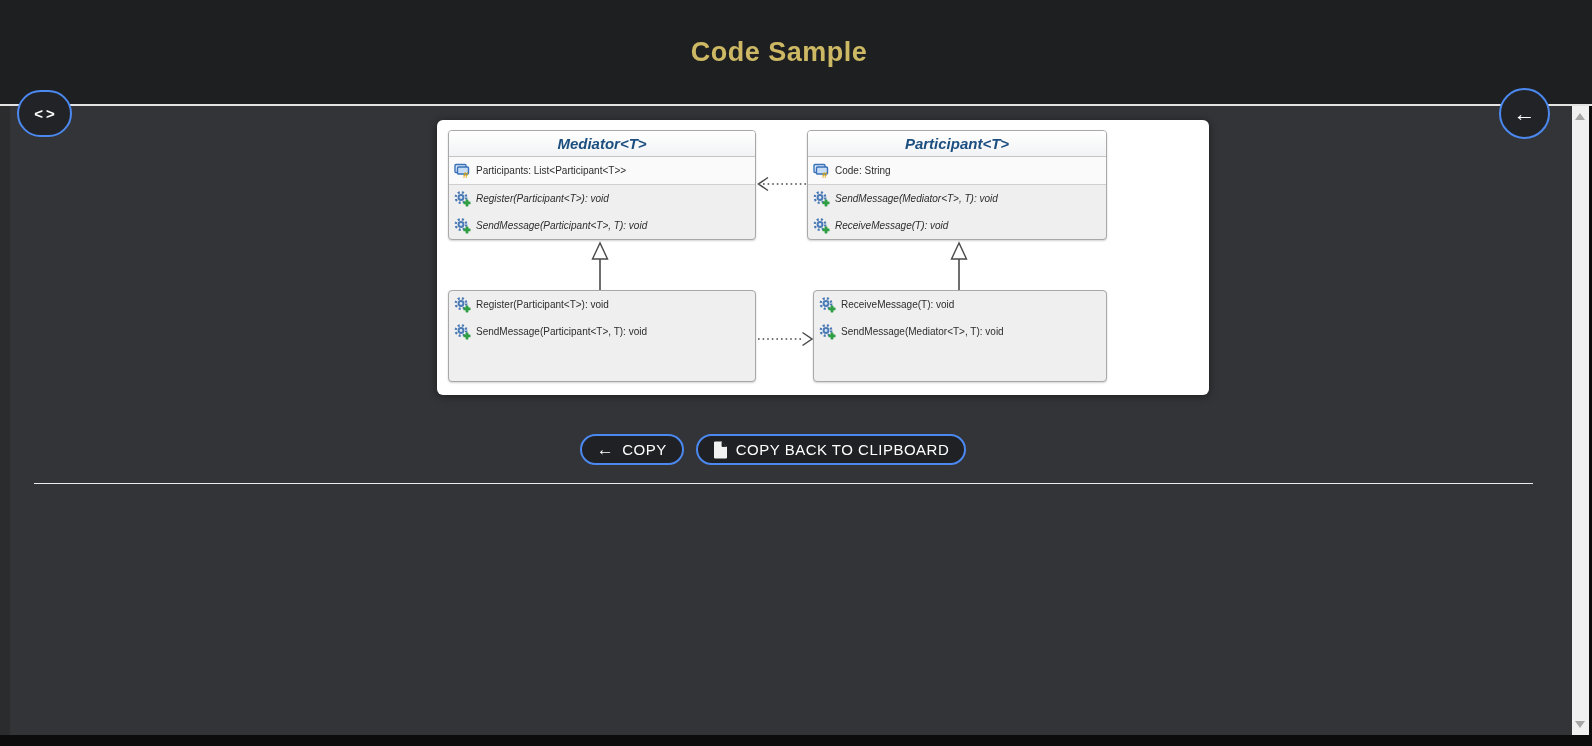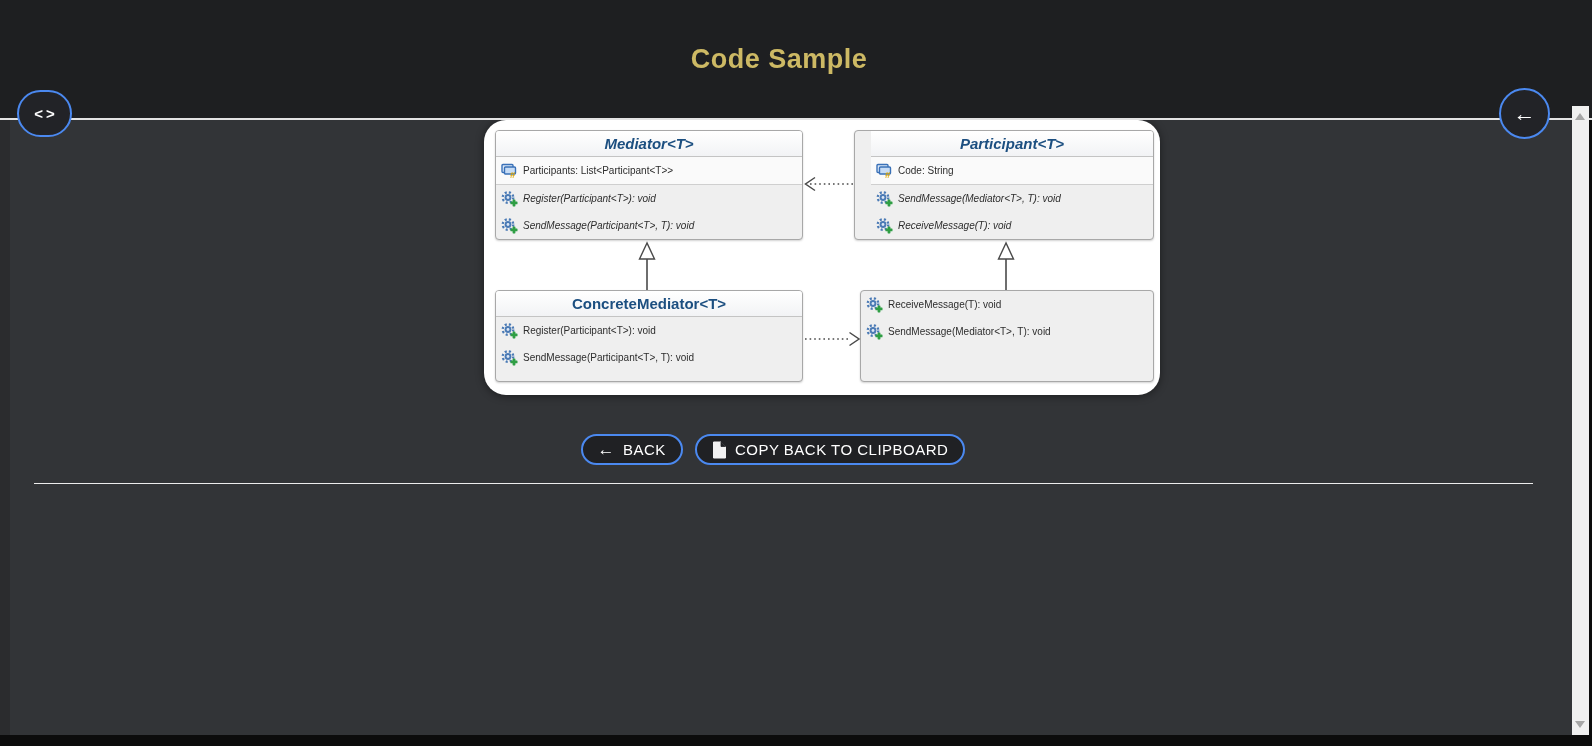--- a/index.html
+++ b/index.html
@@ -4,21 +4,21 @@
 <style>
   * { box-sizing: border-box; }
   html,body { margin:0; padding:0; }
   body {
     width:1592px; height:746px; position:relative; overflow:hidden;
     background:#323437; font-family:"Liberation Sans", sans-serif;
   }
 
   
   .header {
-    position:absolute; top:0; left:0; width:100%; height:120px;
+    position:absolute; top:0; left:0; width:100%; height:106px;
     background:#1e1f21; border-bottom:2px solid #e3e3e3;
     display:flex; align-items:center; justify-content:center; z-index:2;
   }
   .header-title {
     color:#cdb964; font-size:27px; font-weight:bold; letter-spacing:.5px;
     padding-right:34px;
   }
 
   
   .float-btn {
@@ -40,43 +40,43 @@
     background:#f0f0f0; z-index:4; }
   .sb-arrow-up { position:absolute; top:7px; left:3px; width:0; height:0;
     border-left:5.5px solid transparent; border-right:5.5px solid transparent;
     border-bottom:7px solid #a6a6a6; }
   .sb-arrow-down { position:absolute; bottom:7px; left:3px; width:0; height:0;
     border-left:5.5px solid transparent; border-right:5.5px solid transparent;
     border-top:7px solid #a6a6a6; }
 
   
   .card {
-    position:absolute; left:437px; top:120px; width:676px; height:275px;
-    background:#fff; border-radius:22px; box-shadow:0 1px 8px rgba(0,0,0,.45); z-index:1;margin-left:47px;
+    position:absolute; left:437px; top:120px; width:772px; height:275px;
+    background:#fff; border-radius:6px; box-shadow:0 1px 8px rgba(0,0,0,.45); z-index:1;
   }
   .uml-box {
     position:absolute; background:#efefef; border:1px solid #a8a8a8; border-radius:4px;
     overflow:hidden; box-shadow:0 1px 2px rgba(0,0,0,.18);
   }
   .uml-title {
     height:26px; line-height:25px; text-align:center; font-size:15px; font-weight:bold;
     color:#1c4f80; background:linear-gradient(#ffffff,#f2f3f5); border-bottom:1px solid #c4c4c4;
     white-space:nowrap;
   }
   .uml-title.abstract { font-style:italic; }
   .uml-fields { background:#fafafa; border-bottom:1px solid #cfcfcf; }
   .uml-row {
     display:flex; align-items:center; gap:5px; padding:0 3px 0 5px; height:27px;
     font-size:10px; color:#2d2d2d; white-space:nowrap;
   }
   .uml-row.abstract { font-style:italic; }
   .uml-row svg { flex:0 0 auto; }
 
   #box-mediator      { left:11px;  top:10px;  width:308px; }
-  #box-participant   { left:370px; top:10px;  width:300px;padding-left:16px; }
+  #box-participant   { left:370px; top:10px;  width:300px; }
   #box-cmediator     { left:11px;  top:170px; width:308px; height:92px; }
   #box-cparticipant  { left:376px; top:170px; width:294px; height:92px; }
 
   .arrows { position:absolute; left:0; top:0; pointer-events:none; }
 
   
   .actions { position:absolute; left:433px; top:434px; width:680px;
     display:flex; justify-content:center; gap:12px; z-index:2; }
   .pill-btn {
     height:31px; border-radius:16px; border:2px solid #4b89f0; background:#202124;
@@ -173,21 +173,20 @@
     </div>
     <div class="uml-row abstract">
       <svg width="17" height="17">
           <use href="#icon-method"></use>
         </svg>
       <span>ReceiveMessage(T): void</span>
     </div>
   </div>
 
   <div class="uml-box" id="box-cmediator">
-    <div class="uml-title">ConcreteMediator&lt;T&gt;</div>
     <div class="uml-row">
       <svg width="17" height="17">
           <use href="#icon-method"></use>
         </svg>
       <span>Register(Participant&lt;T&gt;): void</span>
     </div>
     <div class="uml-row">
       <svg width="17" height="17">
           <use href="#icon-method"></use>
         </svg>
@@ -226,21 +225,21 @@
     <g>
       <line x1="321" y1="219" x2="366" y2="219" stroke="#4a4a4a" stroke-width="1.5" stroke-dasharray="1.6,3"></line>
       <polyline points="365.5,212.5 375,219 365.5,225.5" fill="none" stroke="#4a4a4a" stroke-width="1.5"></polyline>
     </g>
   </svg>
 </div>
 
 <div class="actions">
   <button class="pill-btn">
     <span class="arrow">←</span>
-    <span>BACK</span>
+    <span>COPY</span>
   </button>
   <button class="pill-btn">
     <svg width="15" height="18" viewBox="0 0 15 18">
       <path d="M1.5 1 h7.5 l4.5 4.5 V17 H1.5 Z" fill="#f2f2f2" stroke="#f2f2f2" stroke-width="1"></path>
       <path d="M9 1 v4.5 h4.5 Z" fill="#202124" stroke="#202124" stroke-width="0.8"></path>
     </svg>
     <span>COPY BACK TO CLIPBOARD</span>
   </button>
 </div>
 

